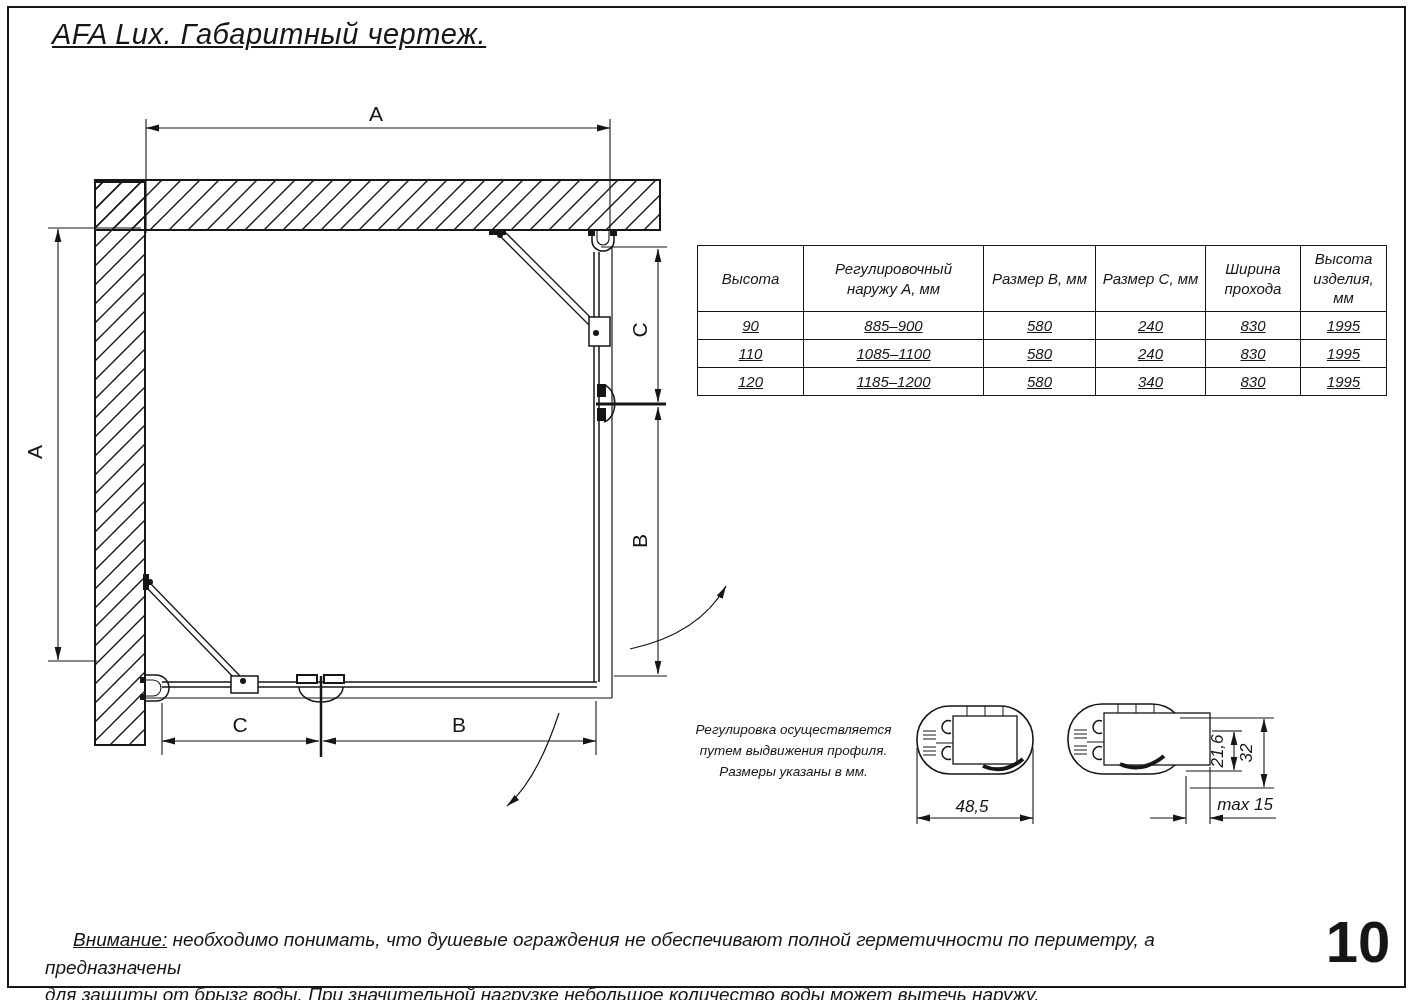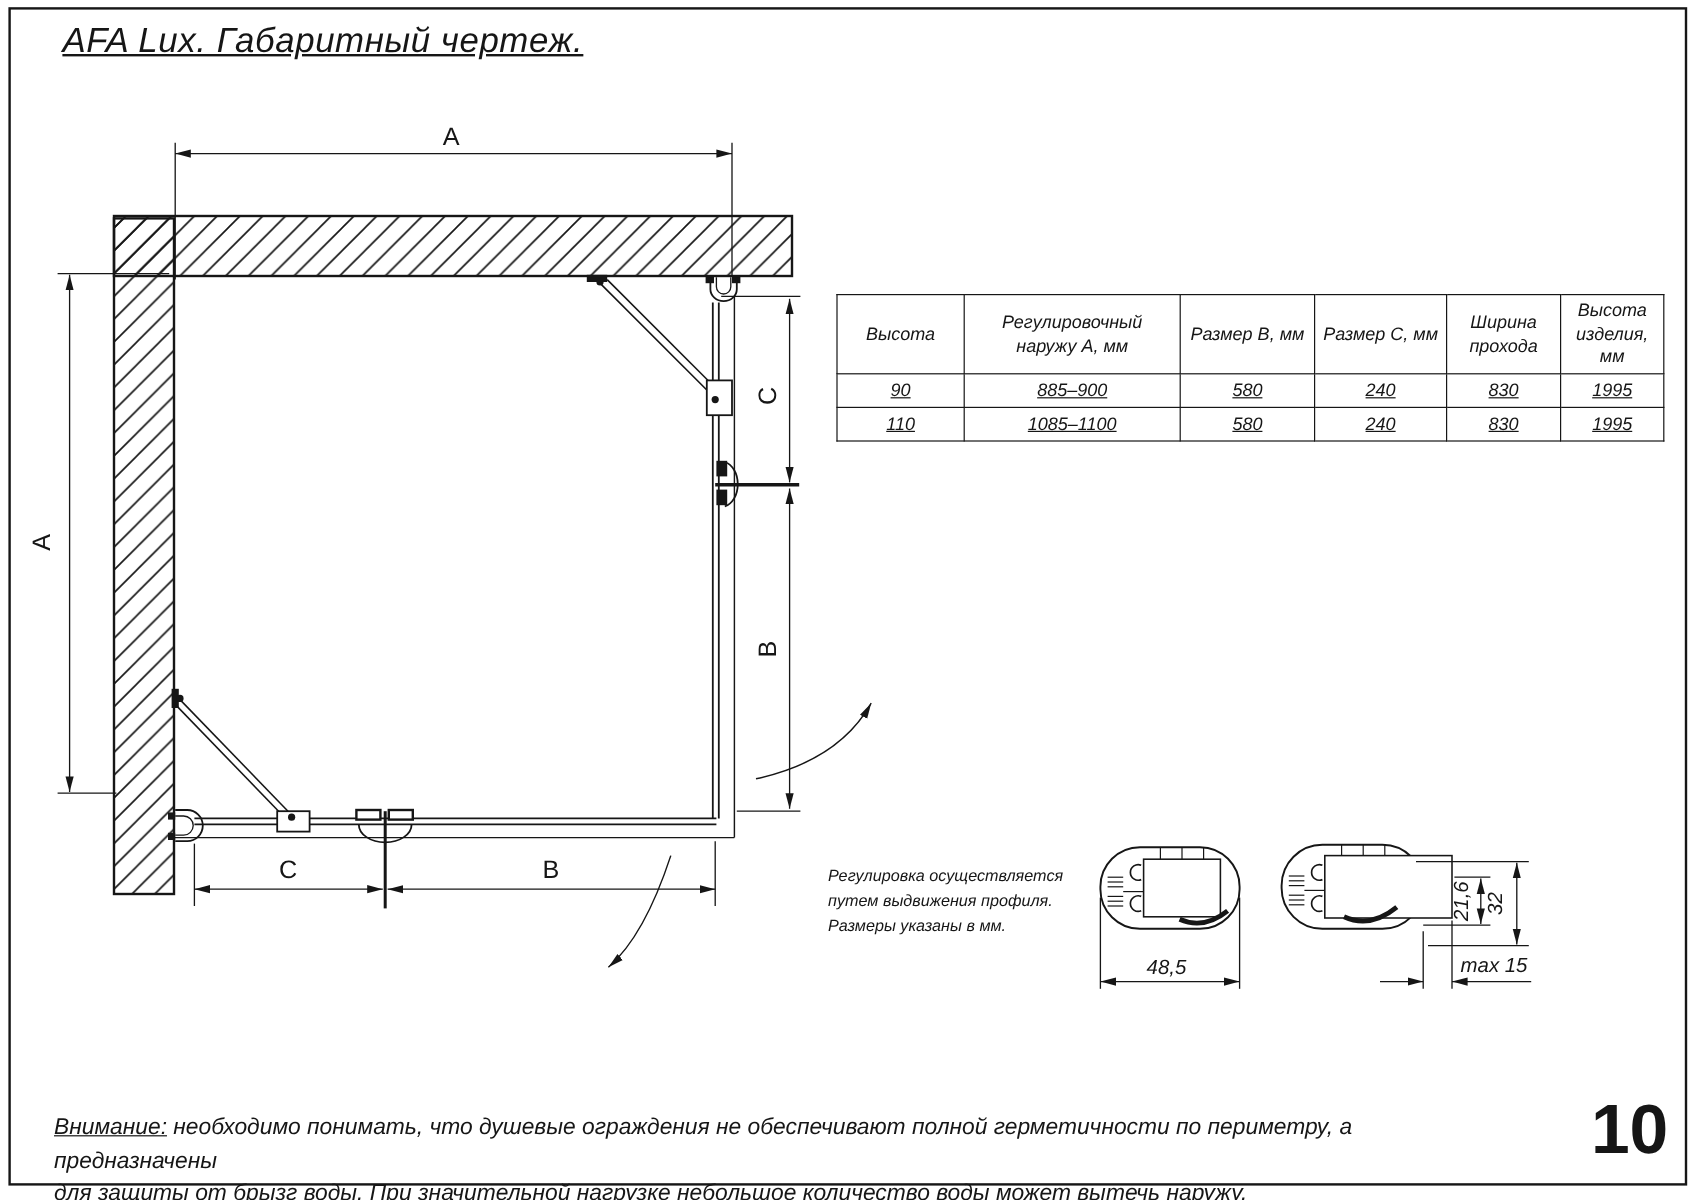--- a/index.html
+++ b/index.html
@@ -17,27 +17,27 @@
   
   #spec{position:absolute;left:697px;top:245px;border-collapse:collapse;
         font-style:italic;font-size:15px;color:#161616;table-layout:fixed;}
   #spec td{border:1.8px solid #161616;text-align:center;vertical-align:middle;
            padding:1px 4px;box-sizing:border-box;}
   #spec tr.hdr td{height:66px;line-height:1.3;}
   #spec tr.data td{height:28px;text-decoration:underline;}
   .c0{width:106px}.c1{width:180px}.c2{width:112px}.c3{width:110px}.c4{width:95px}.c5{width:86px}
 
   
-  #regnote{position:absolute;left:690px;top:720px;width:207px;text-align:left;
+  #regnote{position:absolute;left:690px;top:720px;width:207px;text-align:center;
            font-style:italic;font-size:13.5px;line-height:1.55;}
 
   
   #warning{position:absolute;left:45px;top:926px;width:1210px;font-style:italic;
            font-size:19px;line-height:1.45;}
-  #warning .ul{text-decoration:underline;}
+  #warning .ul{text-decoration:underline;margin-left:28px;}
 
   #pagenum{position:absolute;left:1318px;top:908px;width:80px;text-align:center;
            font-size:58px;font-weight:bold;}
 </style>
 </head>
 <body>
 
 <div id="page">
   <div id="frame"></div>
   <div id="title">AFA Lux. Габаритный чертеж.</div>
@@ -248,20 +248,28 @@
       <td>1995</td>
     </tr>
     <tr class="data">
       <td>110</td>
       <td>1085–1100</td>
       <td>580</td>
       <td>240</td>
       <td>830</td>
       <td>1995</td>
     </tr>
+    <tr class="data">
+      <td>120</td>
+      <td>1185–1200</td>
+      <td>580</td>
+      <td>340</td>
+      <td>830</td>
+      <td>1995</td>
+    </tr>
   </tbody>
     </table>
 
   <div id="regnote">
     <div>Регулировка осуществляется</div>
     <div>путем выдвижения профиля.</div>
     <div>Размеры указаны в мм.</div>
   </div>
 
   <div id="warning">

